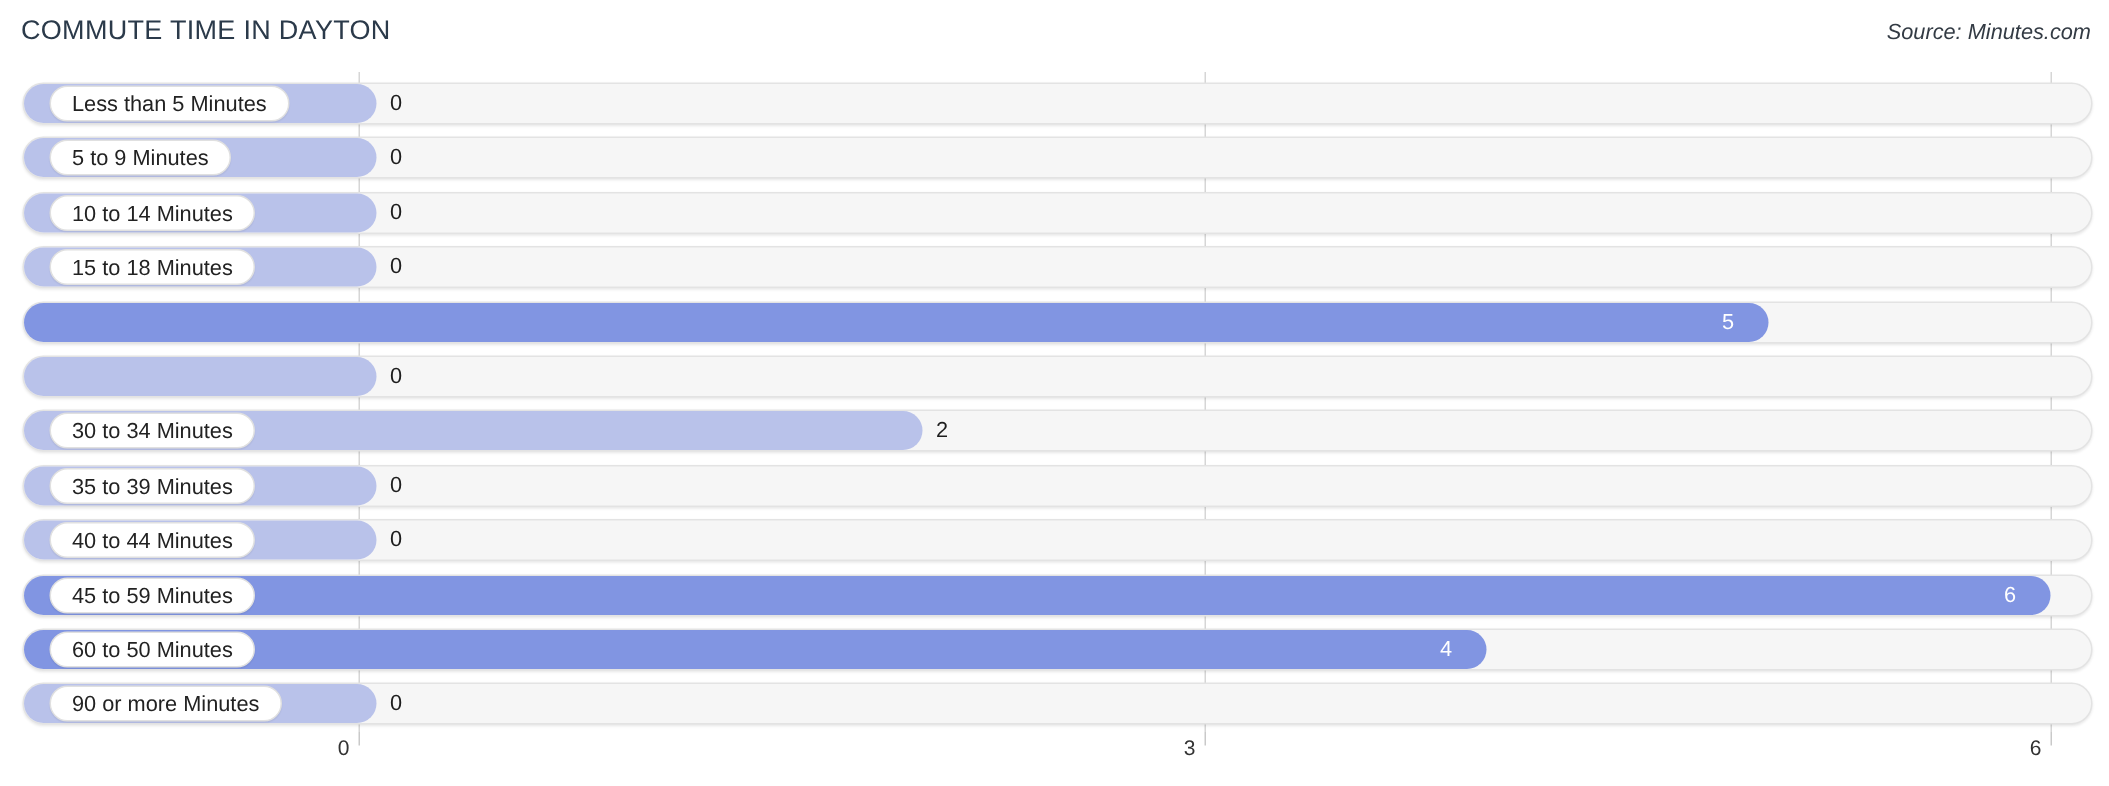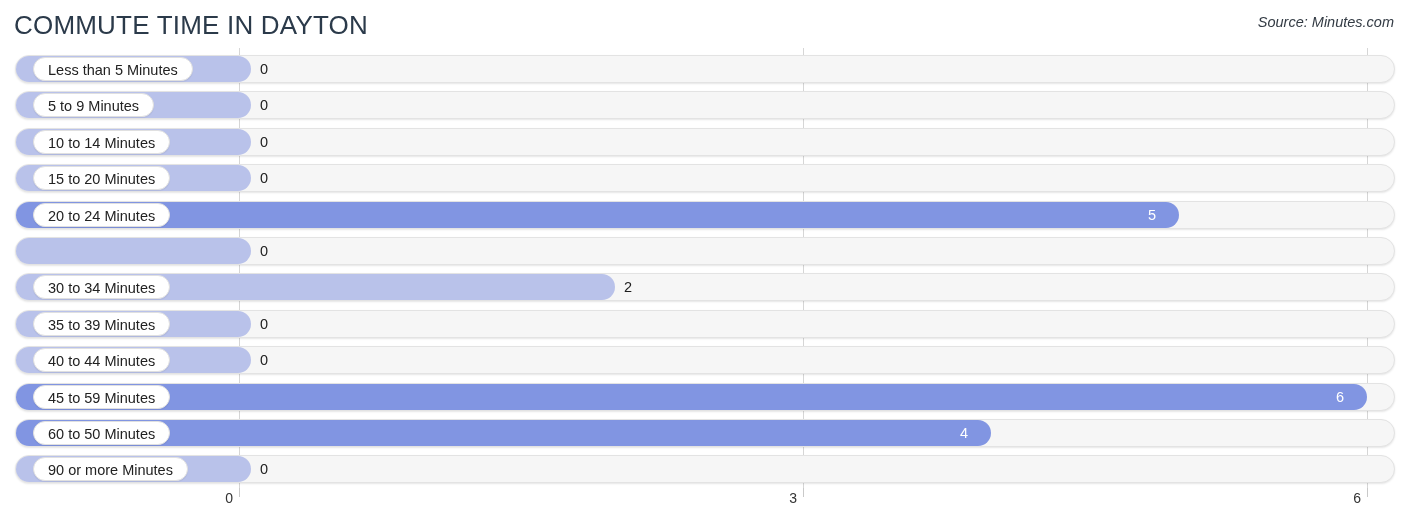--- a/index.html
+++ b/index.html
@@ -20,21 +20,21 @@
     position: absolute;
     top: 0;
     left: 0;
     width: 1406px;
     height: 48px;
   }
   #chart-title {
     position: absolute;
     left: 14px;
     top: 10px;
-    font-size: 26px;
+    font-size: 18px;
     letter-spacing: 0.2px;
     color: #2b3a4a;
     font-weight: 400;
     white-space: nowrap;
   }
   #chart-source {
     position: absolute;
     right: 12px;
     top: 14px;
     font-size: 14.5px;
@@ -194,27 +194,26 @@
       </div>
       <div class="bar-row" style="top: 79.8px;">
         <div class="bar-track"></div>
         <div class="bar-fill light" style="width: 235px;"></div>
         <div class="bar-label">10 to 14 Minutes</div>
         <div class="bar-value outside" style="left: 245px;">0</div>
       </div>
       <div class="bar-row" style="top: 116.2px;">
         <div class="bar-track"></div>
         <div class="bar-fill light" style="width: 235px;"></div>
-        <div class="bar-label">15 to 20 Minutes</div>
+        <div class="bar-label">15 to 18 Minutes</div>
         <div class="bar-value outside" style="left: 245px;">0</div>
       </div>
       <div class="bar-row" style="top: 152.6px;">
         <div class="bar-track"></div>
         <div class="bar-fill dark" style="width: 1163px;"></div>
-        <div class="bar-label">20 to 24 Minutes</div>
         <div class="bar-value inside" style="left: 1141px; transform: translateX(-100%);">5</div>
       </div>
       <div class="bar-row" style="top: 189px;">
         <div class="bar-track"></div>
         <div class="bar-fill light" style="width: 235px;"></div>
         <div class="bar-value outside" style="left: 245px;">0</div>
       </div>
       <div class="bar-row" style="top: 225.4px;">
         <div class="bar-track"></div>
         <div class="bar-fill light" style="width: 599px;"></div>

